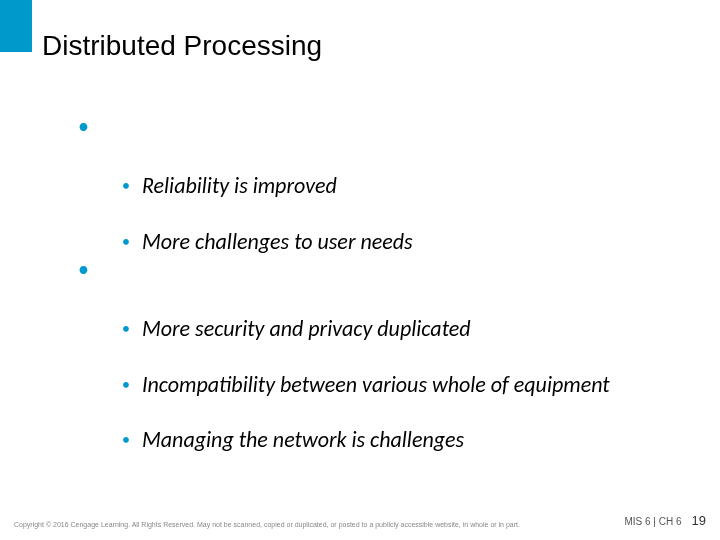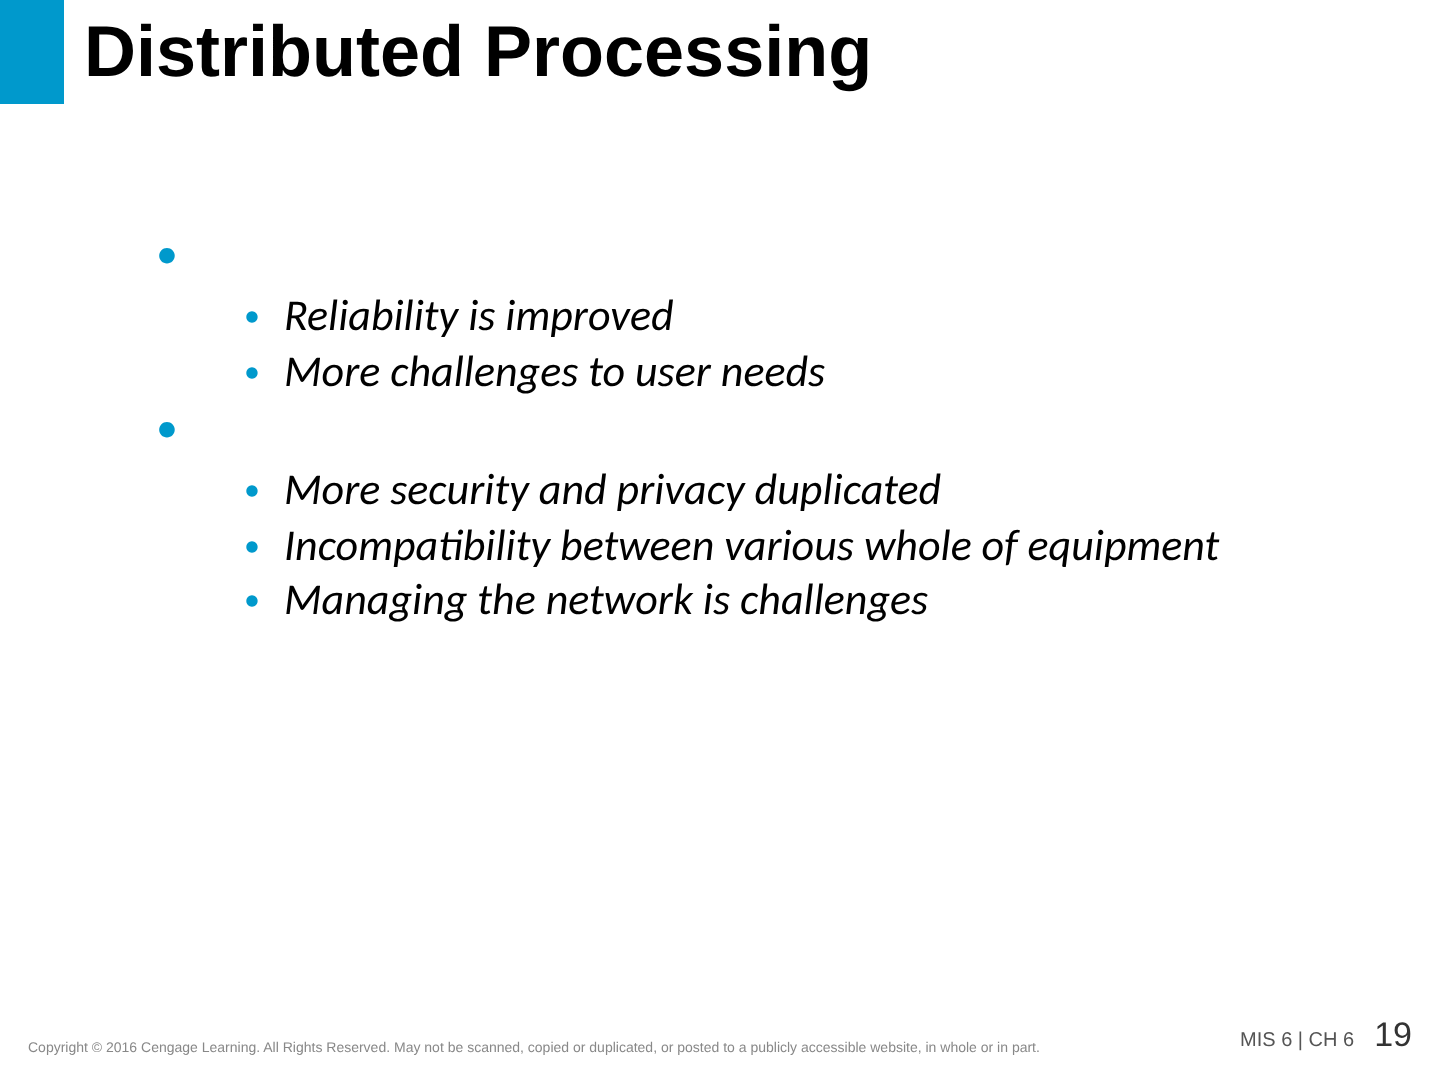--- a/index.html
+++ b/index.html
@@ -13,24 +13,24 @@
   .accent-block {
     position: absolute;
     top: 0;
     left: 0;
     width: 32px;
     height: 52px;
     background: #0099cc;
   }
   .title {
     position: absolute;
-    top: 5px;
+    top: 30px;
     left: 42px;
-    font-size: 36px;
-    font-weight: 700;
+    font-size: 28px;
+    font-weight: 400;
     color: #000;
     font-family: Arial, Helvetica, sans-serif;
   }
   .content {
     position: absolute;
     top: 118px;
     left: 78px;
     right: 40px;
   }
   .l1 {
@@ -59,21 +59,21 @@
   }
   .l2 .bullet {
     color: #0099cc;
     font-size: 16px;
     margin-right: 12px;
     font-style: normal;
     position: relative;
     top: -2px;
     flex-shrink: 0;
   }
-  .l2 .text { flex: 1; }
+  .l2 .text { flex: 1; margin-top: 28px; }
   .section + .section { margin-top: 6px; }
   .footer {
     position: absolute;
     bottom: 12px;
     left: 14px;
     right: 14px;
     display: flex;
     justify-content: space-between;
     align-items: flex-end;
   }
@@ -86,21 +86,21 @@
     display: flex;
     align-items: baseline;
     font-family: Arial, sans-serif;
   }
   .pager-label {
     font-size: 10px;
     color: #555;
     margin-right: 10px;
   }
   .pager-num {
-    font-size: 17px;
+    font-size: 13px;
     color: #333;
   }
 </style>
 </head>
 <body>
 
 <div class="accent-block"></div>
 
 <div class="title">Distributed Processing</div>
 

